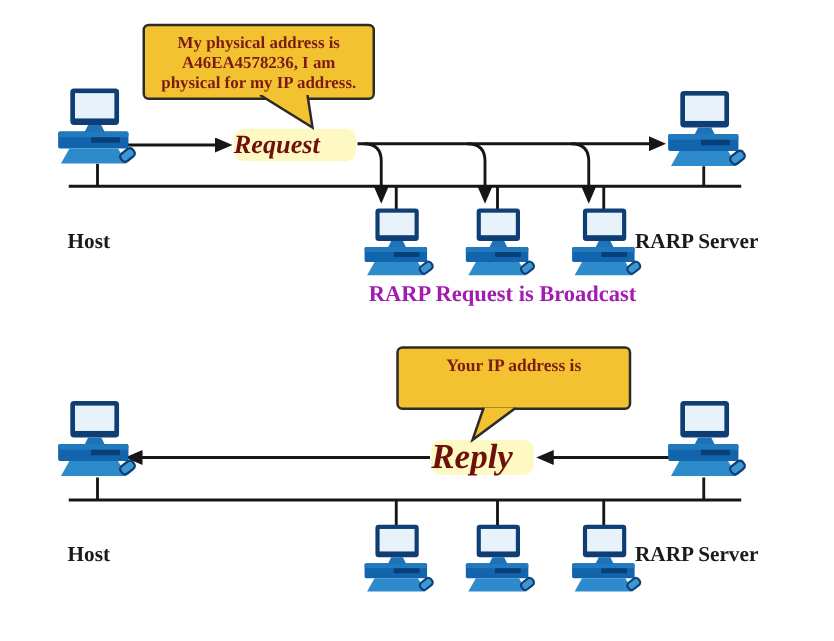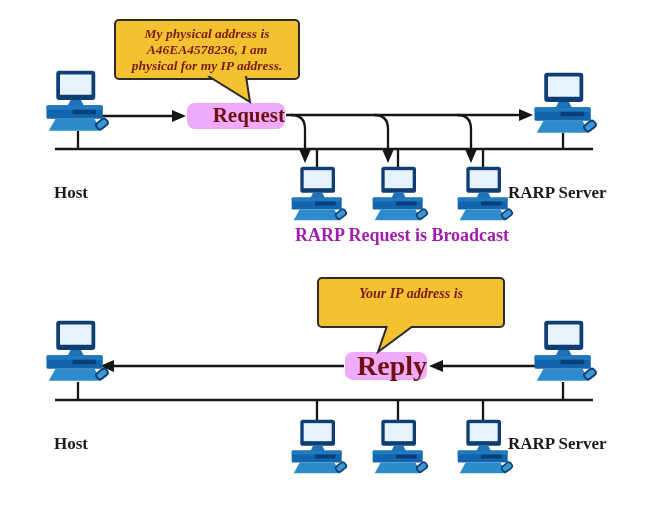--- a/index.html
+++ b/index.html
@@ -5,27 +5,27 @@
   html,body{margin:0;padding:0;background:#ffffff;}
   .stage{
     position:relative;width:667px;height:513px;background:#ffffff;overflow:hidden;
     font-family:"Liberation Serif","DejaVu Serif",serif;
   }
   .stage *{box-sizing:border-box;}
   svg.wires{position:absolute;left:0;top:0;z-index:0;}
   .pc{position:absolute;z-index:1;}
   .bubble{
     position:absolute;z-index:2;background:#F2C230;border:2px solid #2B2B2B;border-radius:5px;
-    color:#7B1A15;font-weight:bold;text-align:center;font-style:italic;
+    color:#7B1A15;font-weight:bold;text-align:center;
   }
   .bubble .ln{white-space:nowrap;}
   .bubble-tail{position:absolute;z-index:3;}
   .msgbox{
-    position:absolute;z-index:1;background:#f0abfc;border-radius:8px;
-    color:#6E100E;font-weight:bold;text-align:right;
+    position:absolute;z-index:1;background:#fef9c3;border-radius:8px;
+    color:#6E100E;font-weight:bold;text-align:left;font-style:italic;
   }
   .node-label{
     position:absolute;z-index:2;color:#1B1B1B;font-weight:bold;font-size:17px;white-space:nowrap;margin-top:33px;
   }
   .caption{
     position:absolute;z-index:2;color:#a21caf;font-weight:bold;font-size:18px;
     text-align:center;white-space:nowrap;
   }
   #bubble-request{left:114px;top:19px;width:186px;height:61px;font-size:13.5px;line-height:16px;padding-top:5px;}
   #bubble-reply{left:317px;top:277px;width:188px;height:51px;font-size:14px;line-height:17px;padding-top:6px;text-align:center;}

